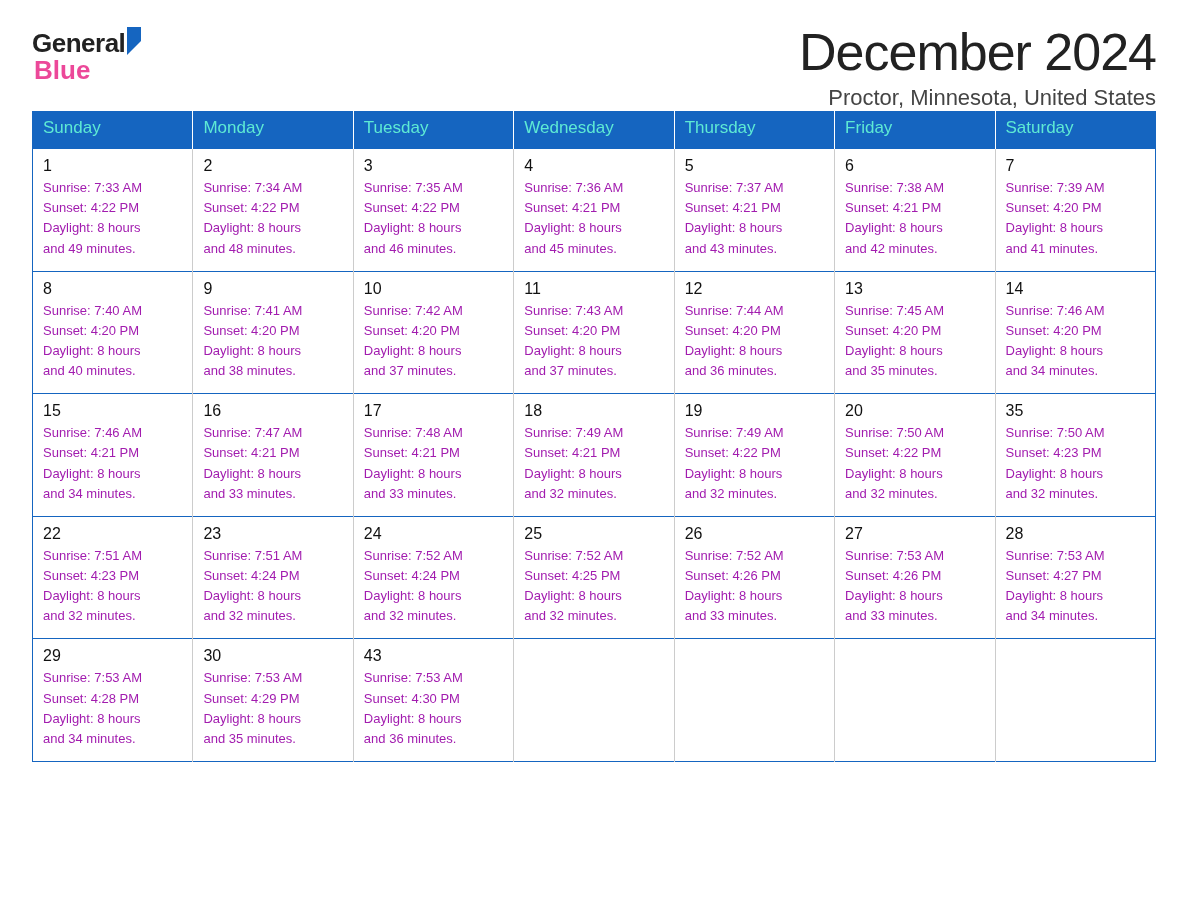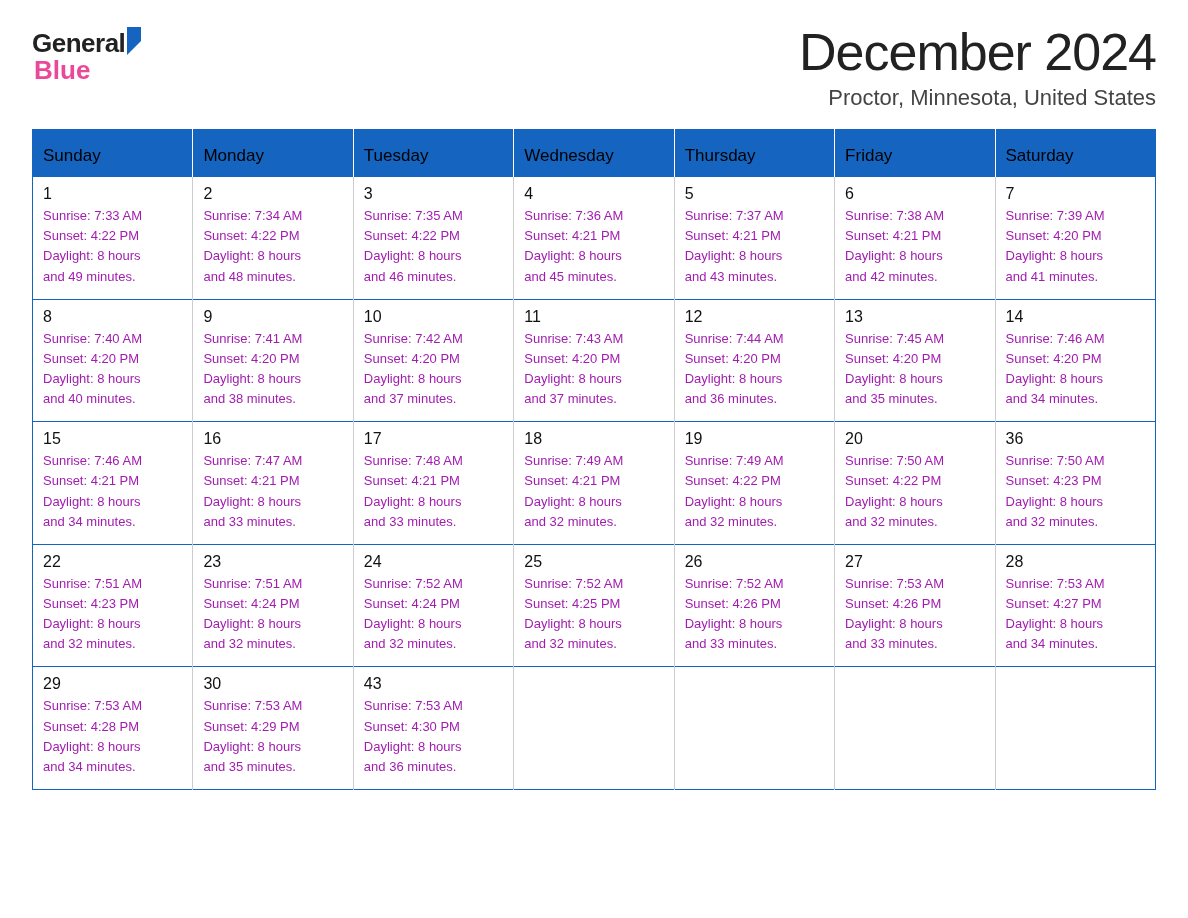--- a/index.html
+++ b/index.html
@@ -10,21 +10,20 @@
       width: 1188px;
       min-height: 918px;
     }
     .page {
       padding: 24px 32px 24px 32px;
     }
     .header {
       display: flex;
       align-items: flex-start;
       justify-content: space-between;
-      margin-bottom: 18px;
     }
     .logo {
       display: flex;
       flex-direction: column;
       align-items: flex-start;
       margin-top: 4px;
     }
     .logo-top {
       display: flex;
       align-items: center;
@@ -70,24 +69,24 @@
     }
     .calendar {
       width: 100%;
       border-collapse: collapse;
       border: 1.5px solid #1565c0;
     }
     .calendar thead tr {
       background: #1565c0;
     }
     .calendar thead th {
-      color: #000000;
+      color: #5eead4;
       font-size: 17px;
       font-weight: normal;
-      padding: 16px 10px 10px 10px;
+      padding: 6px 10px 10px 10px;
       text-align: left;
       border-right: 1.5px solid #fff;
       width: calc(100%/7);
     }
     .calendar thead th:last-child {
       border-right: none;
     }
     .calendar tbody tr {
       border-top: 1.5px solid #1565c0;
     }
@@ -270,21 +269,21 @@
           Sunrise: 7:49 AM<br>Sunset: 4:22 PM<br>Daylight: 8 hours<br>and 32 minutes.
         </div>
           </td>
           <td>
             <span class="day-num">20</span>
         <div class="day-info">
           Sunrise: 7:50 AM<br>Sunset: 4:22 PM<br>Daylight: 8 hours<br>and 32 minutes.
         </div>
           </td>
           <td>
-            <span class="day-num">36</span>
+            <span class="day-num">35</span>
         <div class="day-info">
           Sunrise: 7:50 AM<br>Sunset: 4:23 PM<br>Daylight: 8 hours<br>and 32 minutes.
         </div>
           </td>
         </tr>
         <tr>
           <td>
             <span class="day-num">22</span>
         <div class="day-info">
           Sunrise: 7:51 AM<br>Sunset: 4:23 PM<br>Daylight: 8 hours<br>and 32 minutes.

